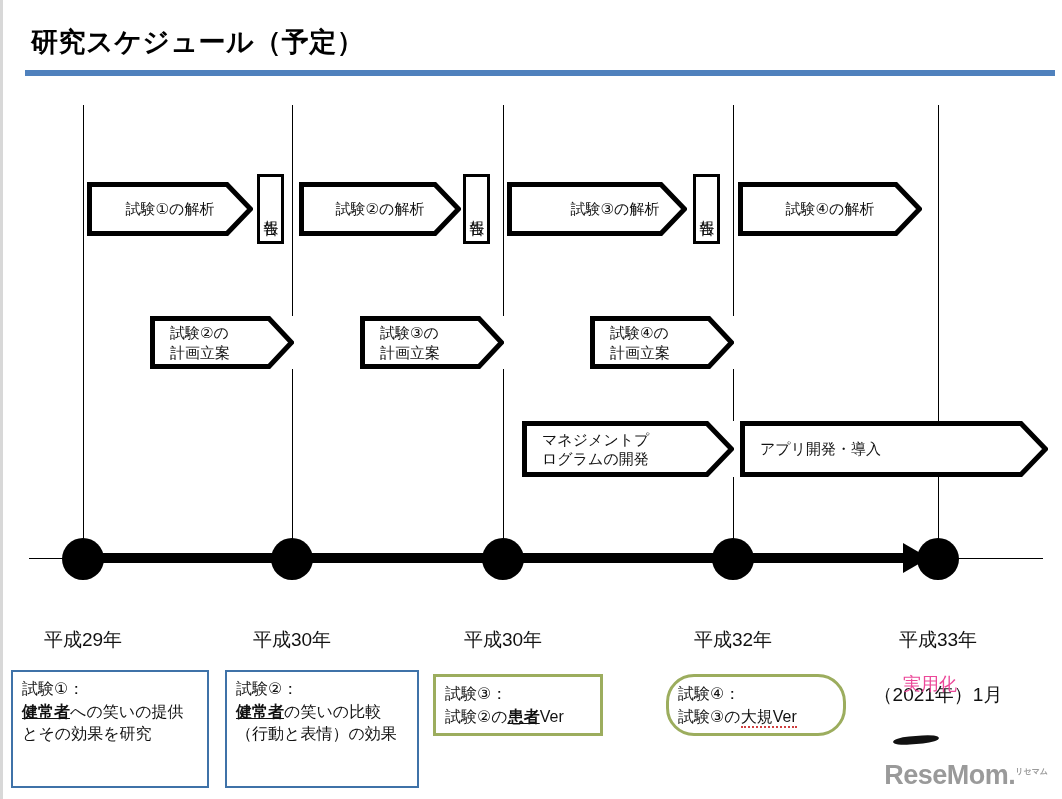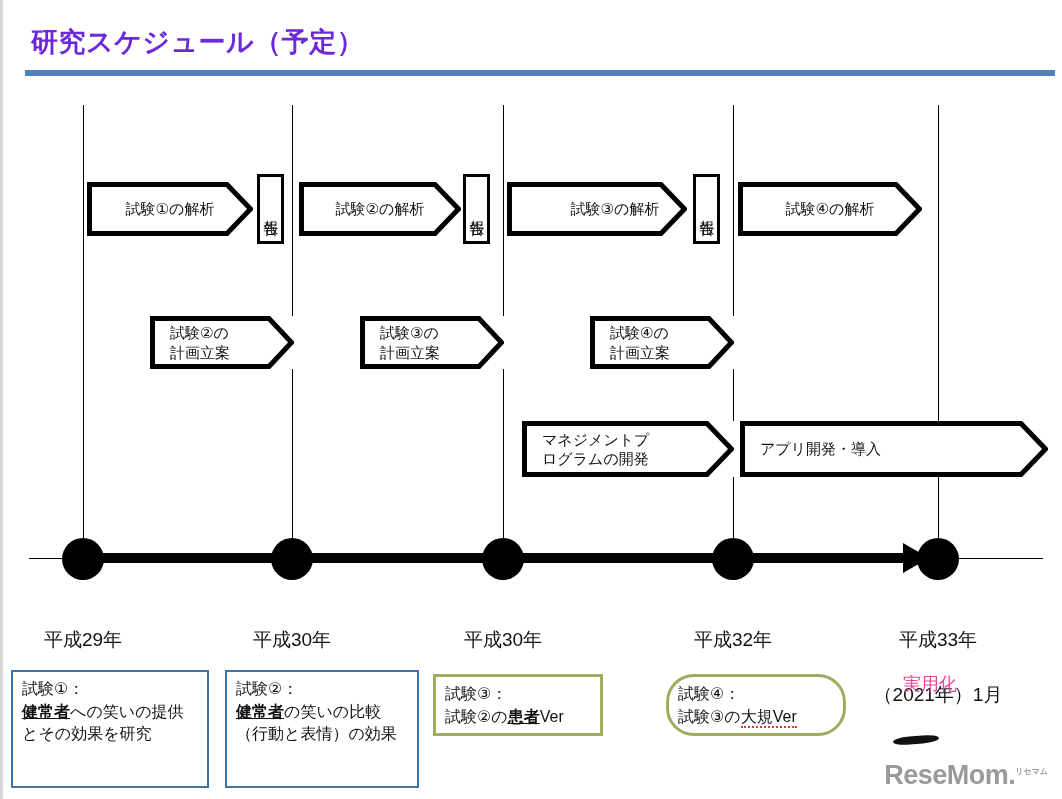--- a/index.html
+++ b/index.html
@@ -20,21 +20,21 @@
     box-sizing: border-box;
   }
 
   
   #title {
     position: absolute;
     left: 28px;
     top: 24px;
     font-size: 27px;
     font-weight: bold;
-    color: #6d28d9;
+    color: #000000;
     letter-spacing: 0.5px;
     white-space: nowrap;
   }
   #title-rule {
     position: absolute;
     left: 22px;
     top: 70px;
     width: 1030px;
     height: 6px;
     background: #4f81bd;

